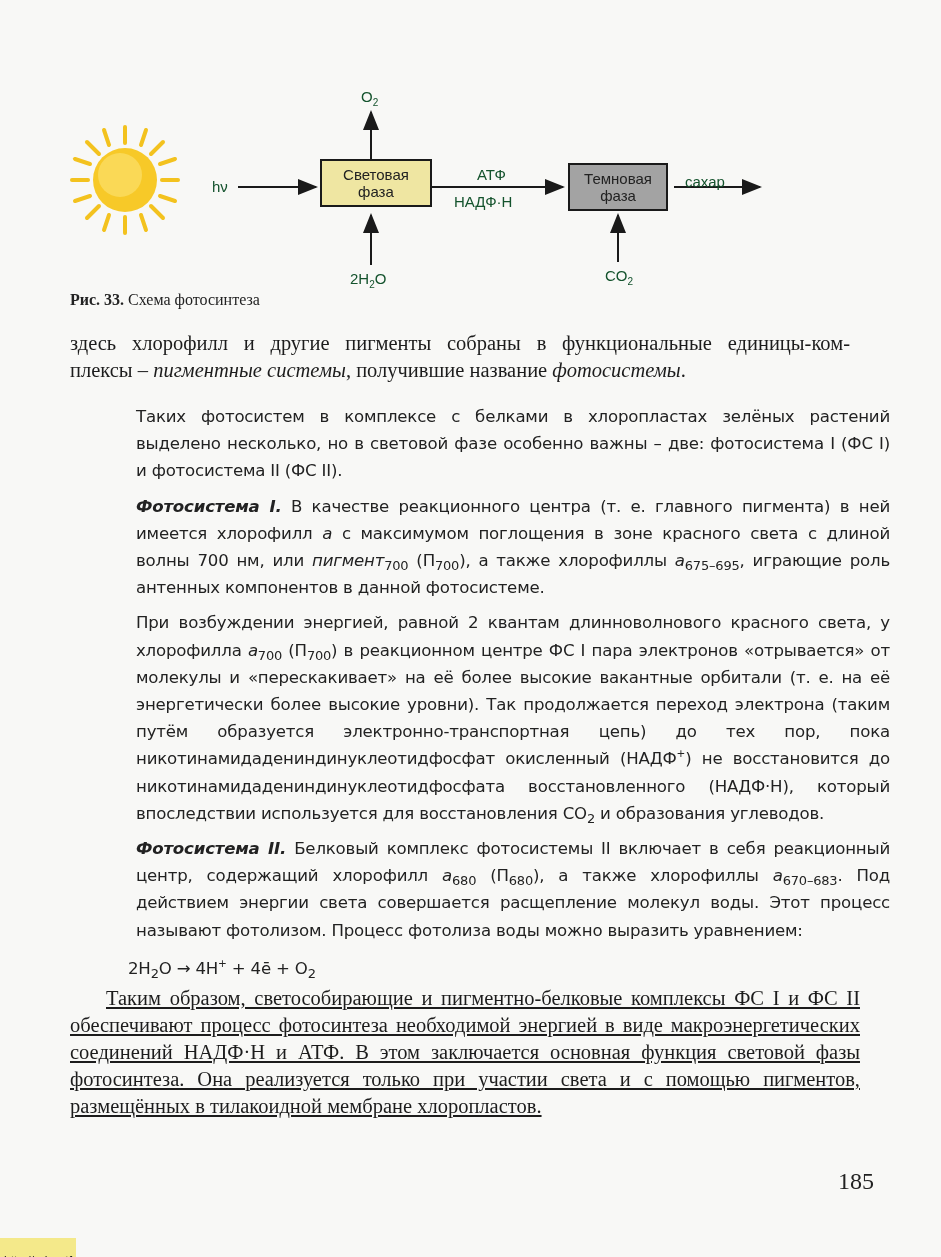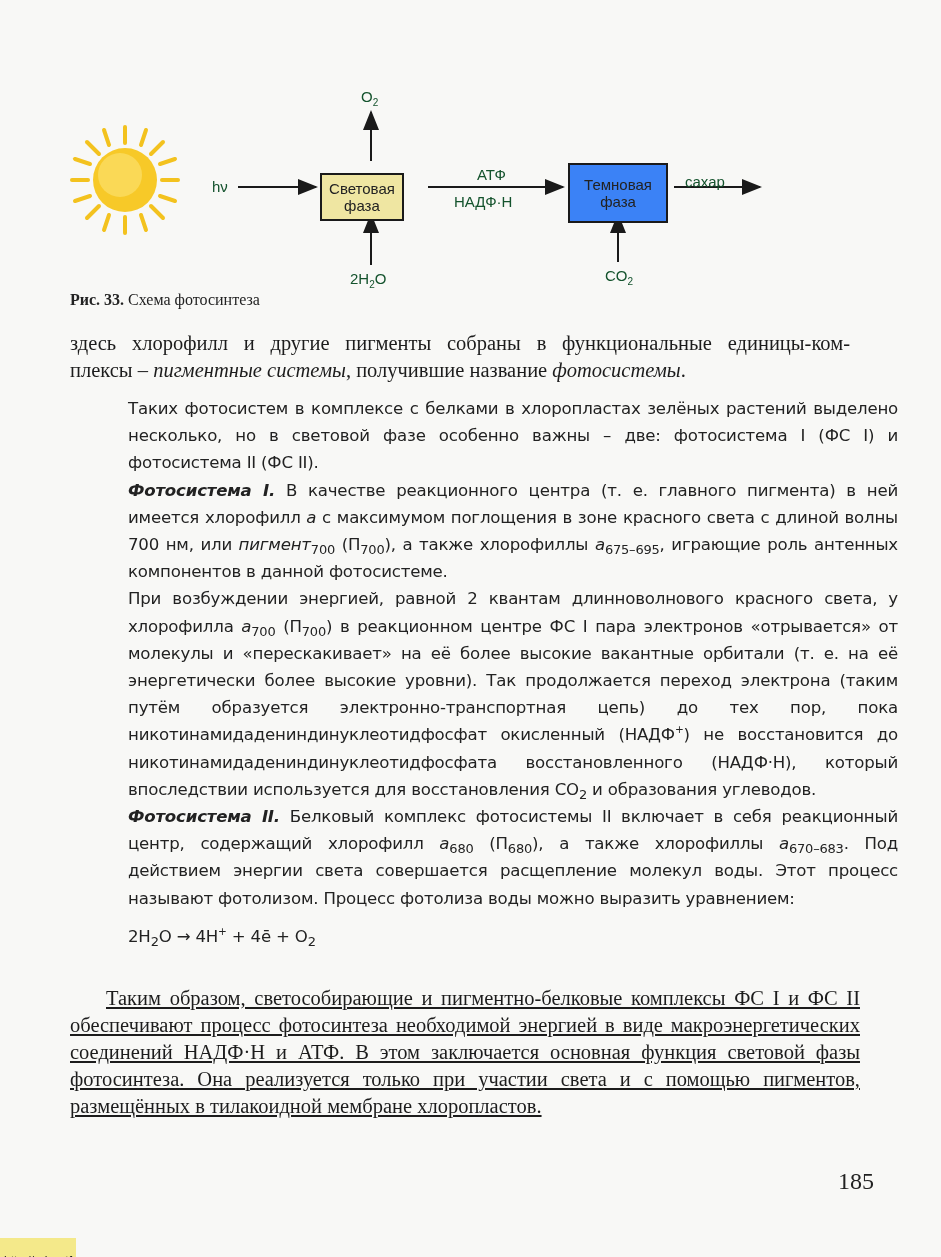--- a/index.html
+++ b/index.html
@@ -8,39 +8,39 @@
     background:#f8f8f6; color:#1c1c1c;
     font-family:"Liberation Sans", sans-serif;
   }
   .figure { position:absolute; left:0; top:0; width:941px; height:320px; }
   .sun { position:absolute; left:70px; top:125px; width:110px; height:110px; }
   .box {
     position:absolute; border:2px solid #1a1a1a; box-sizing:border-box;
     display:flex; align-items:center; justify-content:center; text-align:center;
     font-size:15px; line-height:17px; color:#222;
   }
-  .box-light { left:320px; top:173px; width:84px; height:48px; background:#efe6a2; }
-  .box-dark  { left:568px; top:163px; width:100px; height:60px; background:#3b82f6; }
+  .box-light { left:320px; top:159px; width:112px; height:48px; background:#efe6a2; }
+  .box-dark  { left:568px; top:163px; width:100px; height:48px; background:#a3a3a3; }
   .lbl { position:absolute; font-size:15px; color:#14532d; white-space:nowrap; }
   .lbl sub { font-size:10px; }
   .caption {
     position:absolute; left:70px; top:291px; font-family:"Liberation Serif", serif;
     font-size:16px; color:#222;
   }
   .caption b { font-weight:bold; }
   .serif-block {
     position:absolute; font-family:"Liberation Serif", serif; font-size:20.5px;
     line-height:27px; color:#1c1c1c; text-align:justify;
   }
   .sans-block {
     position:absolute; left:128px; width:770px;
     font-family:"DejaVu Sans", sans-serif; font-size:16.6px; line-height:27.2px;
     color:#222; text-align:justify; letter-spacing:-0.2px;
   }
-  .sans-block p { margin:0; }
+  .sans-block p { margin:8px; }
   .sans-block .bi { font-style:italic; font-weight:bold; }
   .sans-block sub { font-size:13px; line-height:0; }
   .sans-block sup { font-size:10.5px; line-height:0; }
   .eq { margin:11px 0 14px 0 !important; }
   .indent { text-indent:36px;text-decoration:underline; }
   .page-number {
     position:absolute; left:838px; top:1168px; font-family:"Liberation Serif", serif;
     font-size:24px; color:#222;
   }
   .watermark {

